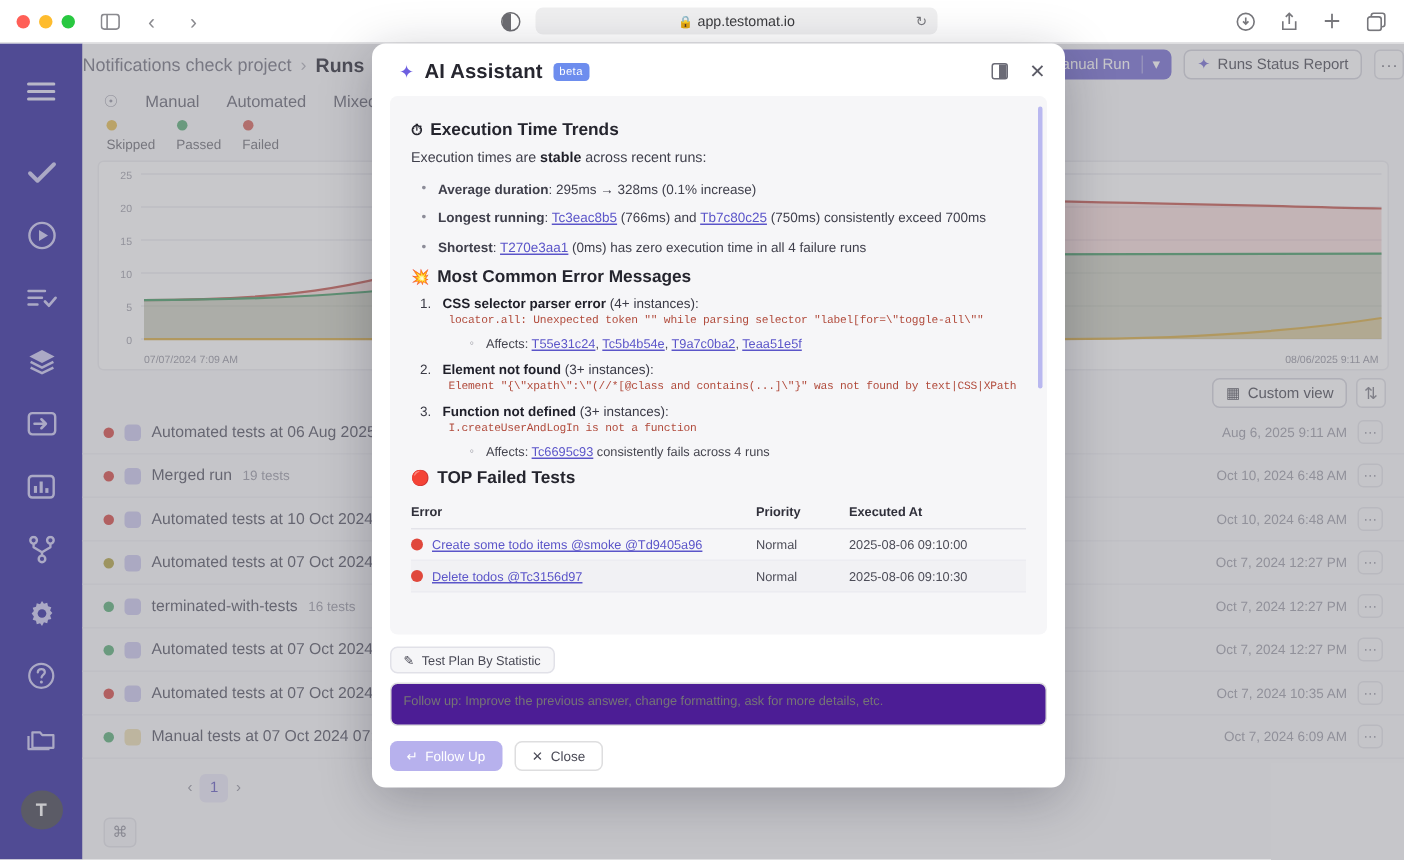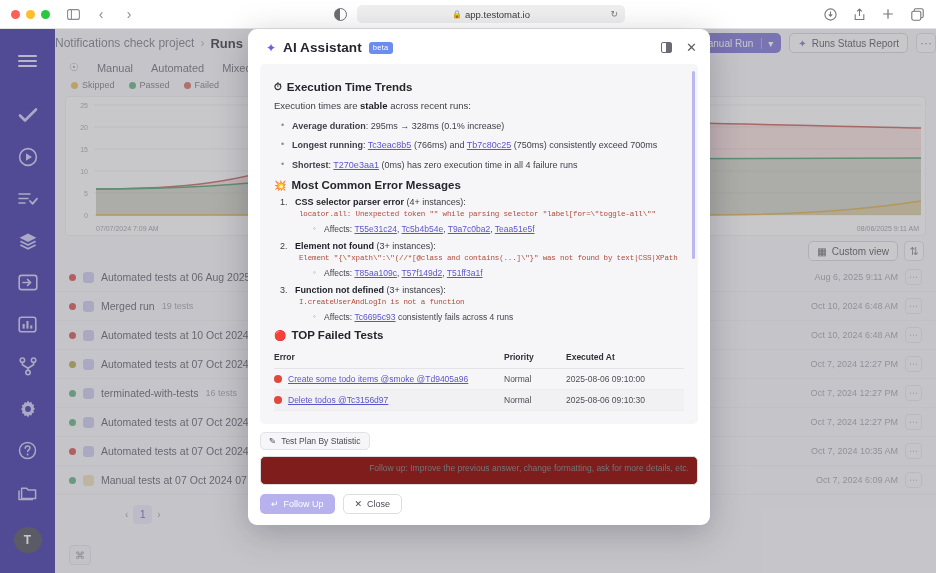--- a/index.html
+++ b/index.html
@@ -81,21 +81,21 @@
   .btn-outline {
     border: 1px solid #d6d6de; background: #fff; border-radius: 5px; height: 20px;
     display: flex; align-items: center; padding: 0 8px; font-size: 10px; color: #55555f; gap: 5px;
   }
   .kebab { width: 20px; height: 20px; border: 1px solid #e0e0e6; border-radius: 4px;
            display:flex; align-items:center; justify-content:center; color:#86868f; background:#fff; }
 
   .tabs-row { display: flex; align-items: center; gap: 18px; padding: 4px 14px 0 14px; font-size: 11px; color: #6e6e7b; }
   .tabs-row .tab-ic { color: #9d9daa; }
   .legend-row { display: flex; gap: 14px; padding: 6px 16px 0 16px; font-size: 9px; color: #77777f; }
-  .lg { display: flex; align-items: center; gap: 4px; }
+  .lg { display: flex; gap: 4px; flex-direction: column; }
   .lg i { width: 7px; height: 7px; border-radius: 50%; display: inline-block; }
 
   .chart-panel { position: relative; margin: 6px 10px 0 10px; height: 140px; background: #fff;
                  border: 1px solid #eeeef2; border-radius: 4px; overflow: hidden; }
   .chart-panel svg { display: block; }
   .yax { font-size: 7px; fill: #a6a6b0; }
   .xlab { font-size: 7px; fill: #9d9da8; }
 
   .customview-row { display: flex; justify-content: flex-end; align-items: center; gap: 6px; padding: 5px 12px 0 0; }
 
@@ -204,22 +204,22 @@
   .c-pri { width: 62px; }
   .c-exec { width: 118px; }
 
   .modal-foot { padding: 8px 12px 11px 12px; }
   .tag-btn {
     display: inline-flex; align-items: center; gap: 5px; font-size: 8.5px; color: #4a4a56;
     border: 1px solid #e1e1e8; background: #f6f6f8; border-radius: 5px; padding: 3px 8px;
   }
   .followup {
     margin-top: 6px; width: 100%; height: 29px; border: 1px solid #dededf; border-radius: 5px;
-    background: #7f1d1d; font-size: 8.5px; color: #9a9aa4; padding: 6px 8px;
-    font-family: "Liberation Sans", sans-serif; resize: none; position: relative; text-align: right;
+    background: #4c1d95; font-size: 8.5px; color: #9a9aa4; padding: 6px 8px;
+    font-family: "Liberation Sans", sans-serif; resize: none; position: relative;
   }
   .foot-btns { display: flex; gap: 8px; margin-top: 7px; }
   .btn-follow {
     background: #b7b1ed; color: #fff; border-radius: 5px; font-size: 9px;
     padding: 4px 11px; display: inline-flex; align-items: center; gap: 5px;
   }
   .btn-close {
     background: #fff; border: 1px solid #dededf; color: #4a4a56; border-radius: 5px;
     font-size: 9px; padding: 4px 11px; display: inline-flex; align-items: center; gap: 5px;
   }
@@ -584,23 +584,20 @@
       <li>
         <div class="err-title"><b>CSS selector parser error</b><span> (4+ instances):</span></div>
         <div class="code">locator.all: Unexpected token "" while parsing selector "label[for=\"toggle-all\""</div>
         <ul class="sub">
           <li><span>Affects: </span><a class="lnk" href="#">T55e31c24</a>, <a class="lnk" href="#">Tc5b4b54e</a>, <a class="lnk" href="#">T9a7c0ba2</a>, <a class="lnk" href="#">Teaa51e5f</a></li>
         </ul>
       </li>
       <li>
         <div class="err-title"><b>Element not found</b><span> (3+ instances):</span></div>
         <div class="code">Element "{\"xpath\":\"(//*[@class and contains(...]\"}" was not found by text|CSS|XPath</div>
-        <ul class="sub">
-          <li><span>Affects: </span><a class="lnk" href="#">T85aa109c</a>, <a class="lnk" href="#">T57f149d2</a>, <a class="lnk" href="#">T51ff3a1f</a></li>
-        </ul>
       </li>
       <li>
         <div class="err-title"><b>Function not defined</b><span> (3+ instances):</span></div>
         <div class="code">I.createUserAndLogIn is not a function</div>
         <ul class="sub">
           <li><span>Affects: </span><a class="lnk" href="#">Tc6695c93</a><span> consistently fails across 4 runs</span></li>
         </ul>
       </li>
     </ol>
 

